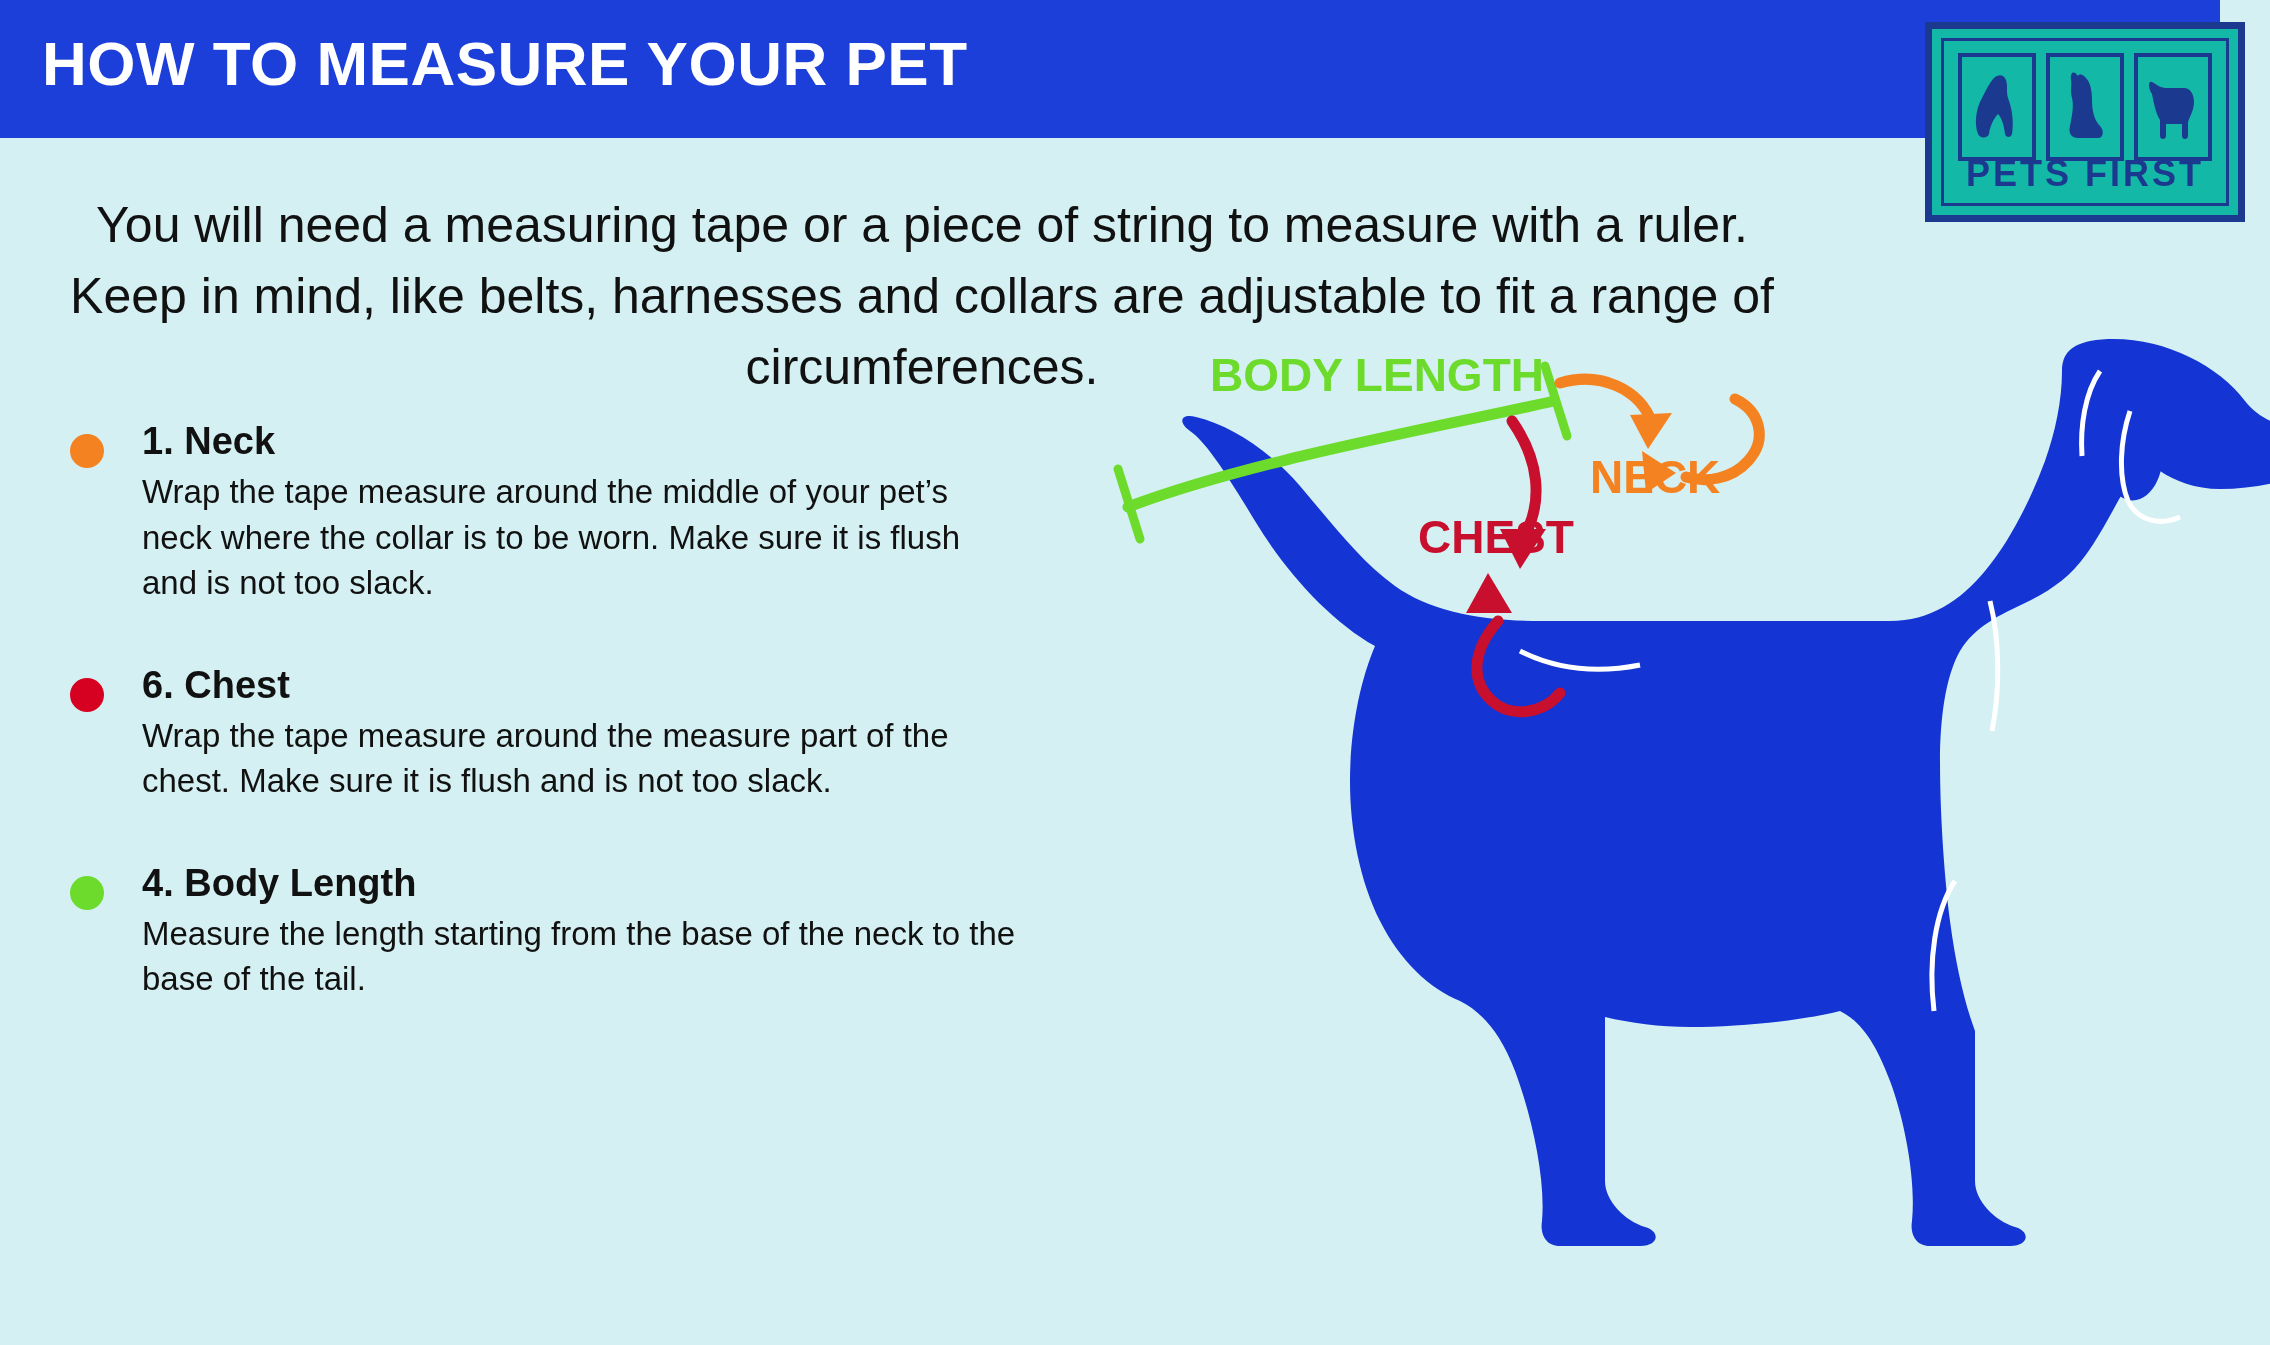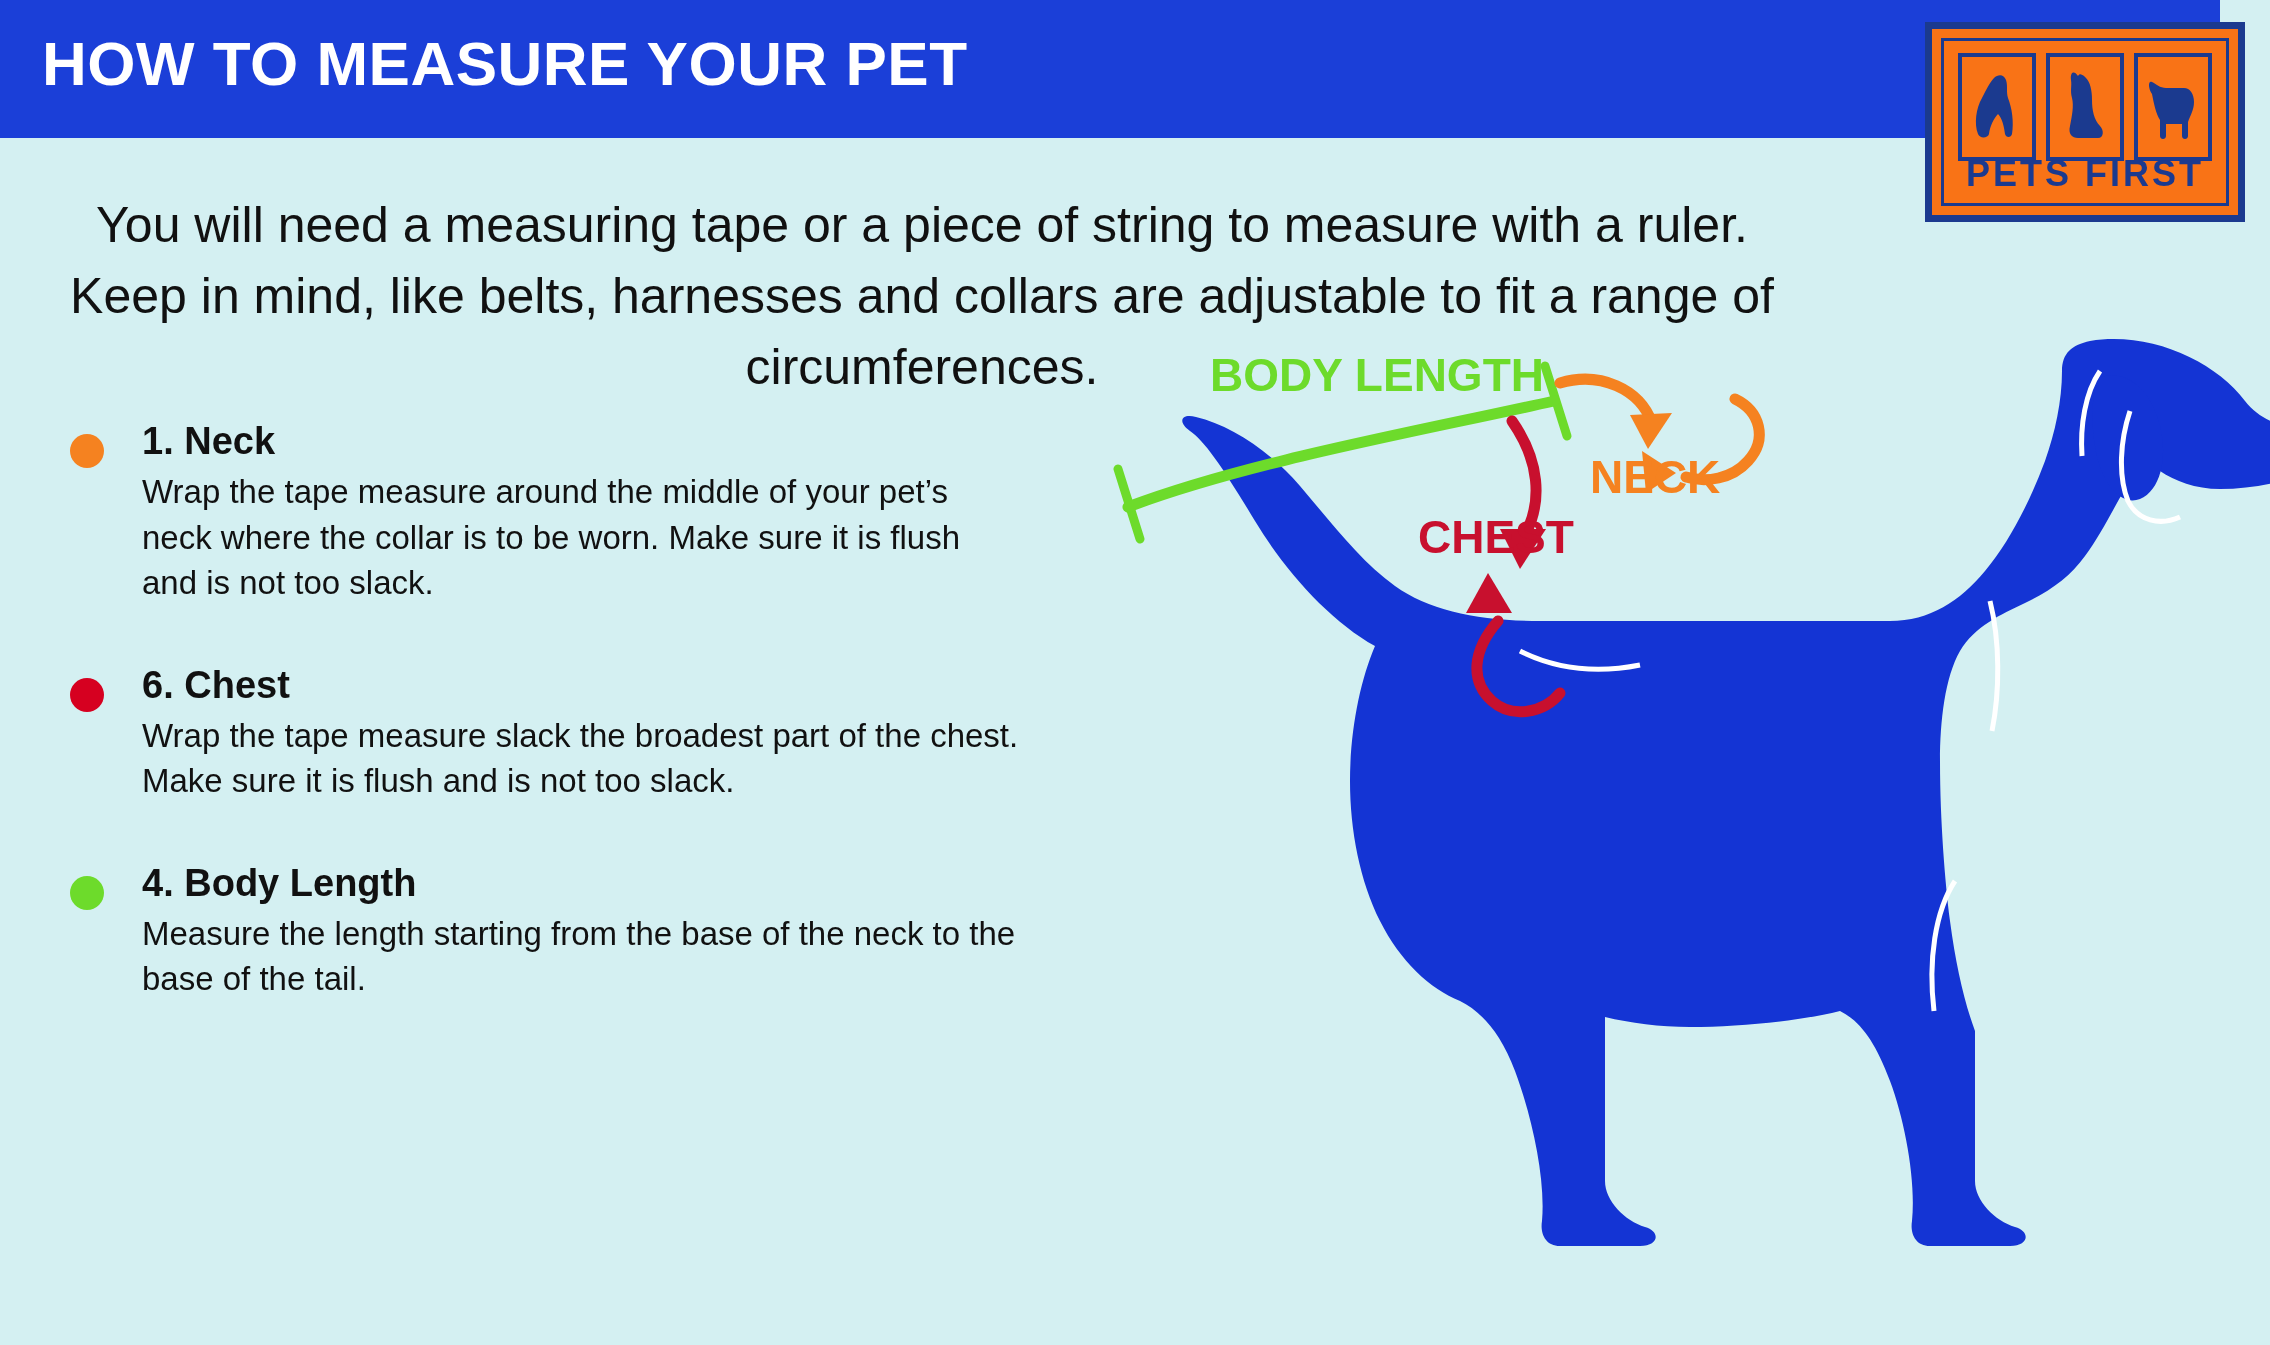--- a/index.html
+++ b/index.html
@@ -38,21 +38,21 @@
     white-space: nowrap;
   }
 
   
   #logo {
     position: absolute;
     left: 1925px;
     top: 22px;
     width: 320px;
     height: 200px;
-    background: #f97316;
+    background: #14b8a6;
     border: 7px solid #1b3a8f;
     box-sizing: border-box;
   }
   #logo-inner {
     position: absolute;
     left: 9px;
     top: 9px;
     right: 9px;
     bottom: 9px;
     border: 3px solid #1b3a8f;
@@ -186,21 +186,21 @@
 
     <div class="step">
       <span class="bullet" style="background:#f58220"></span>
       <div class="step-title">1. Neck</div>
       <div class="step-desc">Wrap the tape measure around the middle of your pet’s neck where the collar is to be worn. Make sure it is flush and is not too slack.</div>
     </div>
 
     <div class="step">
       <span class="bullet" style="background:#d60020"></span>
       <div class="step-title">6. Chest</div>
-      <div class="step-desc">Wrap the tape measure slack the broadest part of the chest. Make sure it is flush and is not too slack.</div>
+      <div class="step-desc">Wrap the tape measure around the measure part of the chest. Make sure it is flush and is not too slack.</div>
     </div>
 
     <div class="step">
       <span class="bullet" style="background:#6ddb2b"></span>
       <div class="step-title">4. Body Length</div>
       <div class="step-desc">Measure the length starting from the base of the neck to the base of the tail.</div>
     </div>
 
   </div>
 

